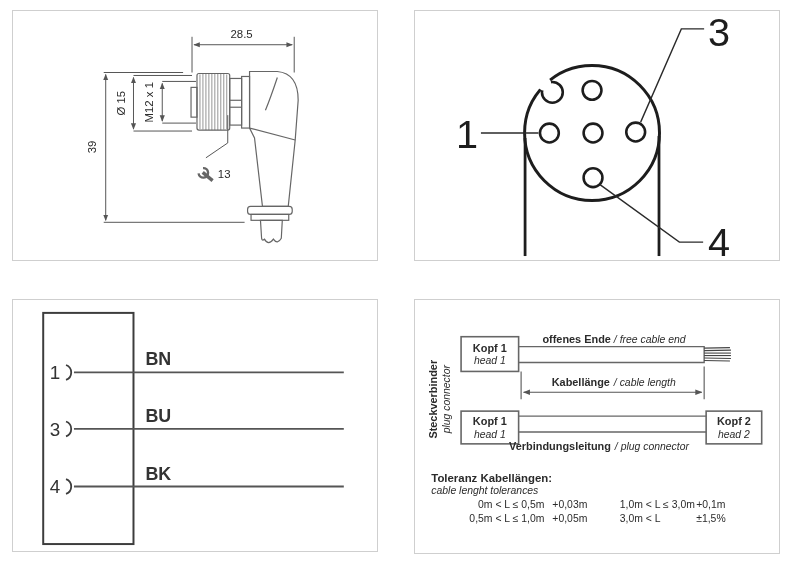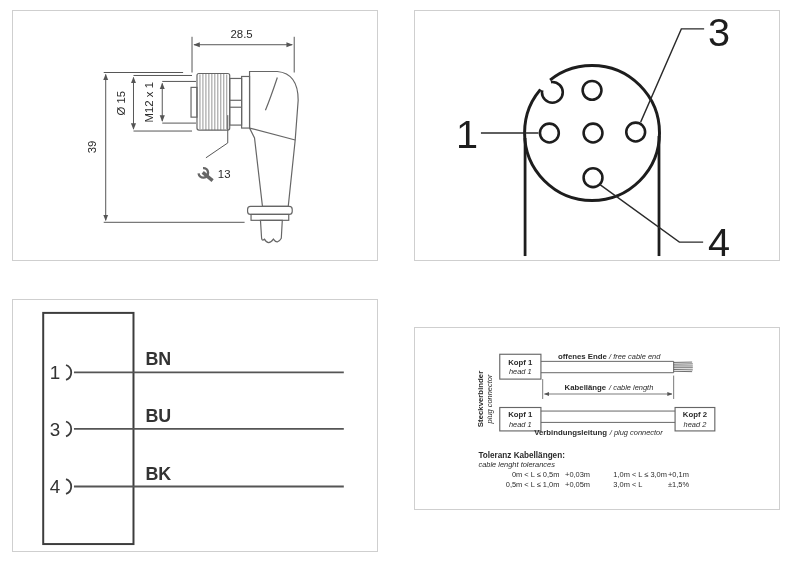--- a/index.html
+++ b/index.html
@@ -6,21 +6,21 @@
   #screen{
     position:relative;width:800px;height:584px;background:#ffffff;overflow:hidden;
     font-family:"Liberation Sans",sans-serif;color:#2b2b2b;
   }
   .panel{
     position:absolute;background:#ffffff;border:1px solid #cfcfcf;box-sizing:border-box;
   }
   #panel-tl{left:12px;top:10px;width:366px;height:251px;text-align:right;}
   #panel-tr{left:414px;top:10px;width:366px;height:251px;}
   #panel-bl{left:12px;top:299px;width:366px;height:253px;}
-  #panel-br{left:414px;top:299px;width:366px;height:183px;margin-top:28px;}
+  #panel-br{left:414px;top:299px;width:366px;height:255px;}
   .panel svg{display:block;width:100%;height:100%;}
   text{fill:#2b2b2b;}
   .dimtxt{font-size:11.5px;}
   .bignum{font-size:40px;fill:#1d1d1d;}
   .pinnum{font-size:19px;fill:#333;}
   .wirelbl{font-size:18px;font-weight:bold;fill:#333;}
   .de{font-weight:bold;font-size:11px;}
   .en{font-style:italic;font-size:10.5px;}
   .boxde{font-weight:bold;font-size:11px;}
   .boxen{font-style:italic;font-size:10.5px;}

